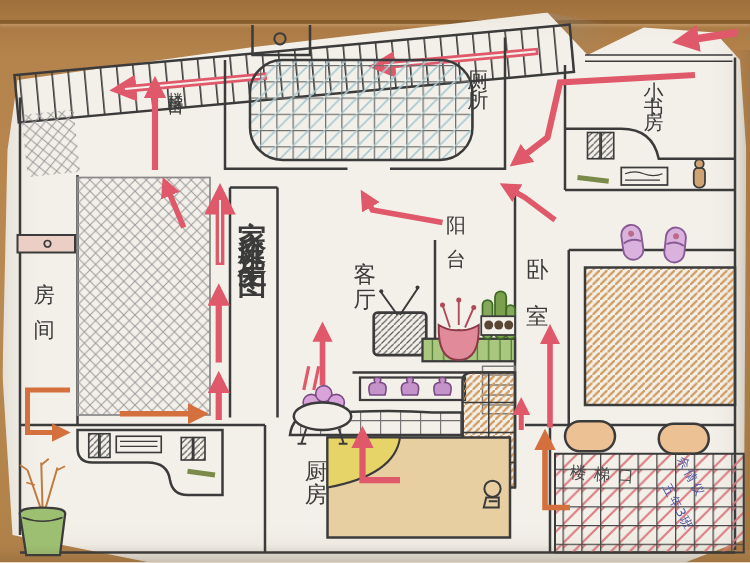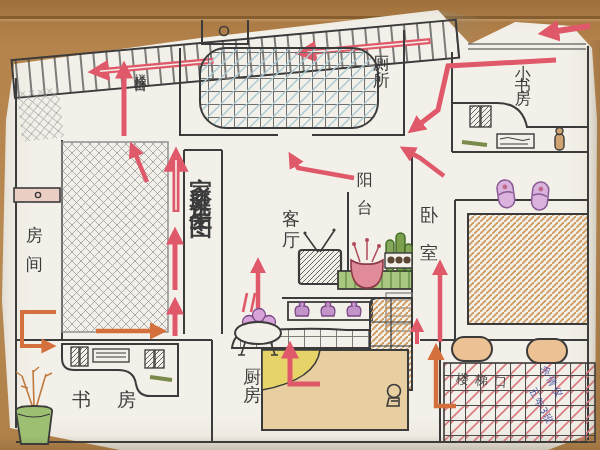--- a/index.html
+++ b/index.html
@@ -260,21 +260,20 @@
   <div class="lbl v" style="left:514px;top:52px;font-size:16px;letter-spacing:12px;">小书房</div>
 
   <div class="lbl v" style="left:25px;top:212px;font-size:17px;letter-spacing:30px;">房间</div>
 
   <div class="lbl v" style="left:281px;top:194px;font-size:18px;letter-spacing:24px;">客厅</div>
 
   <div class="lbl v" style="left:356px;top:160px;font-size:16px;letter-spacing:26px;">阳台</div>
 
   <div class="lbl v" style="left:419px;top:192px;font-size:18px;letter-spacing:36px;">卧室</div>
 
-  <div class="lbl" style="left:72px;top:390px;font-size:19px;letter-spacing:26px;">书房</div>
 
   <div class="lbl v" style="left:242px;top:354px;font-size:18px;letter-spacing:16px;">厨房</div>
 
   <div class="lbl" style="left:456px;top:374px;font-size:13px;letter-spacing:6px;transform:rotate(4deg);color:#4a4a4a;">楼梯口</div>
 
   <div class="lbl blue" style="left:548px;top:364px;font-size:10px;letter-spacing:2px;transform:rotate(62deg);transform-origin:left top;">余倩仪</div>
   <div class="lbl blue" style="left:536px;top:386px;font-size:10px;letter-spacing:1px;transform:rotate(62deg);transform-origin:left top;">五年3班</div>
 
   <div class="edge-shade-r"></div>
   <div class="edge-shade-b"></div>

